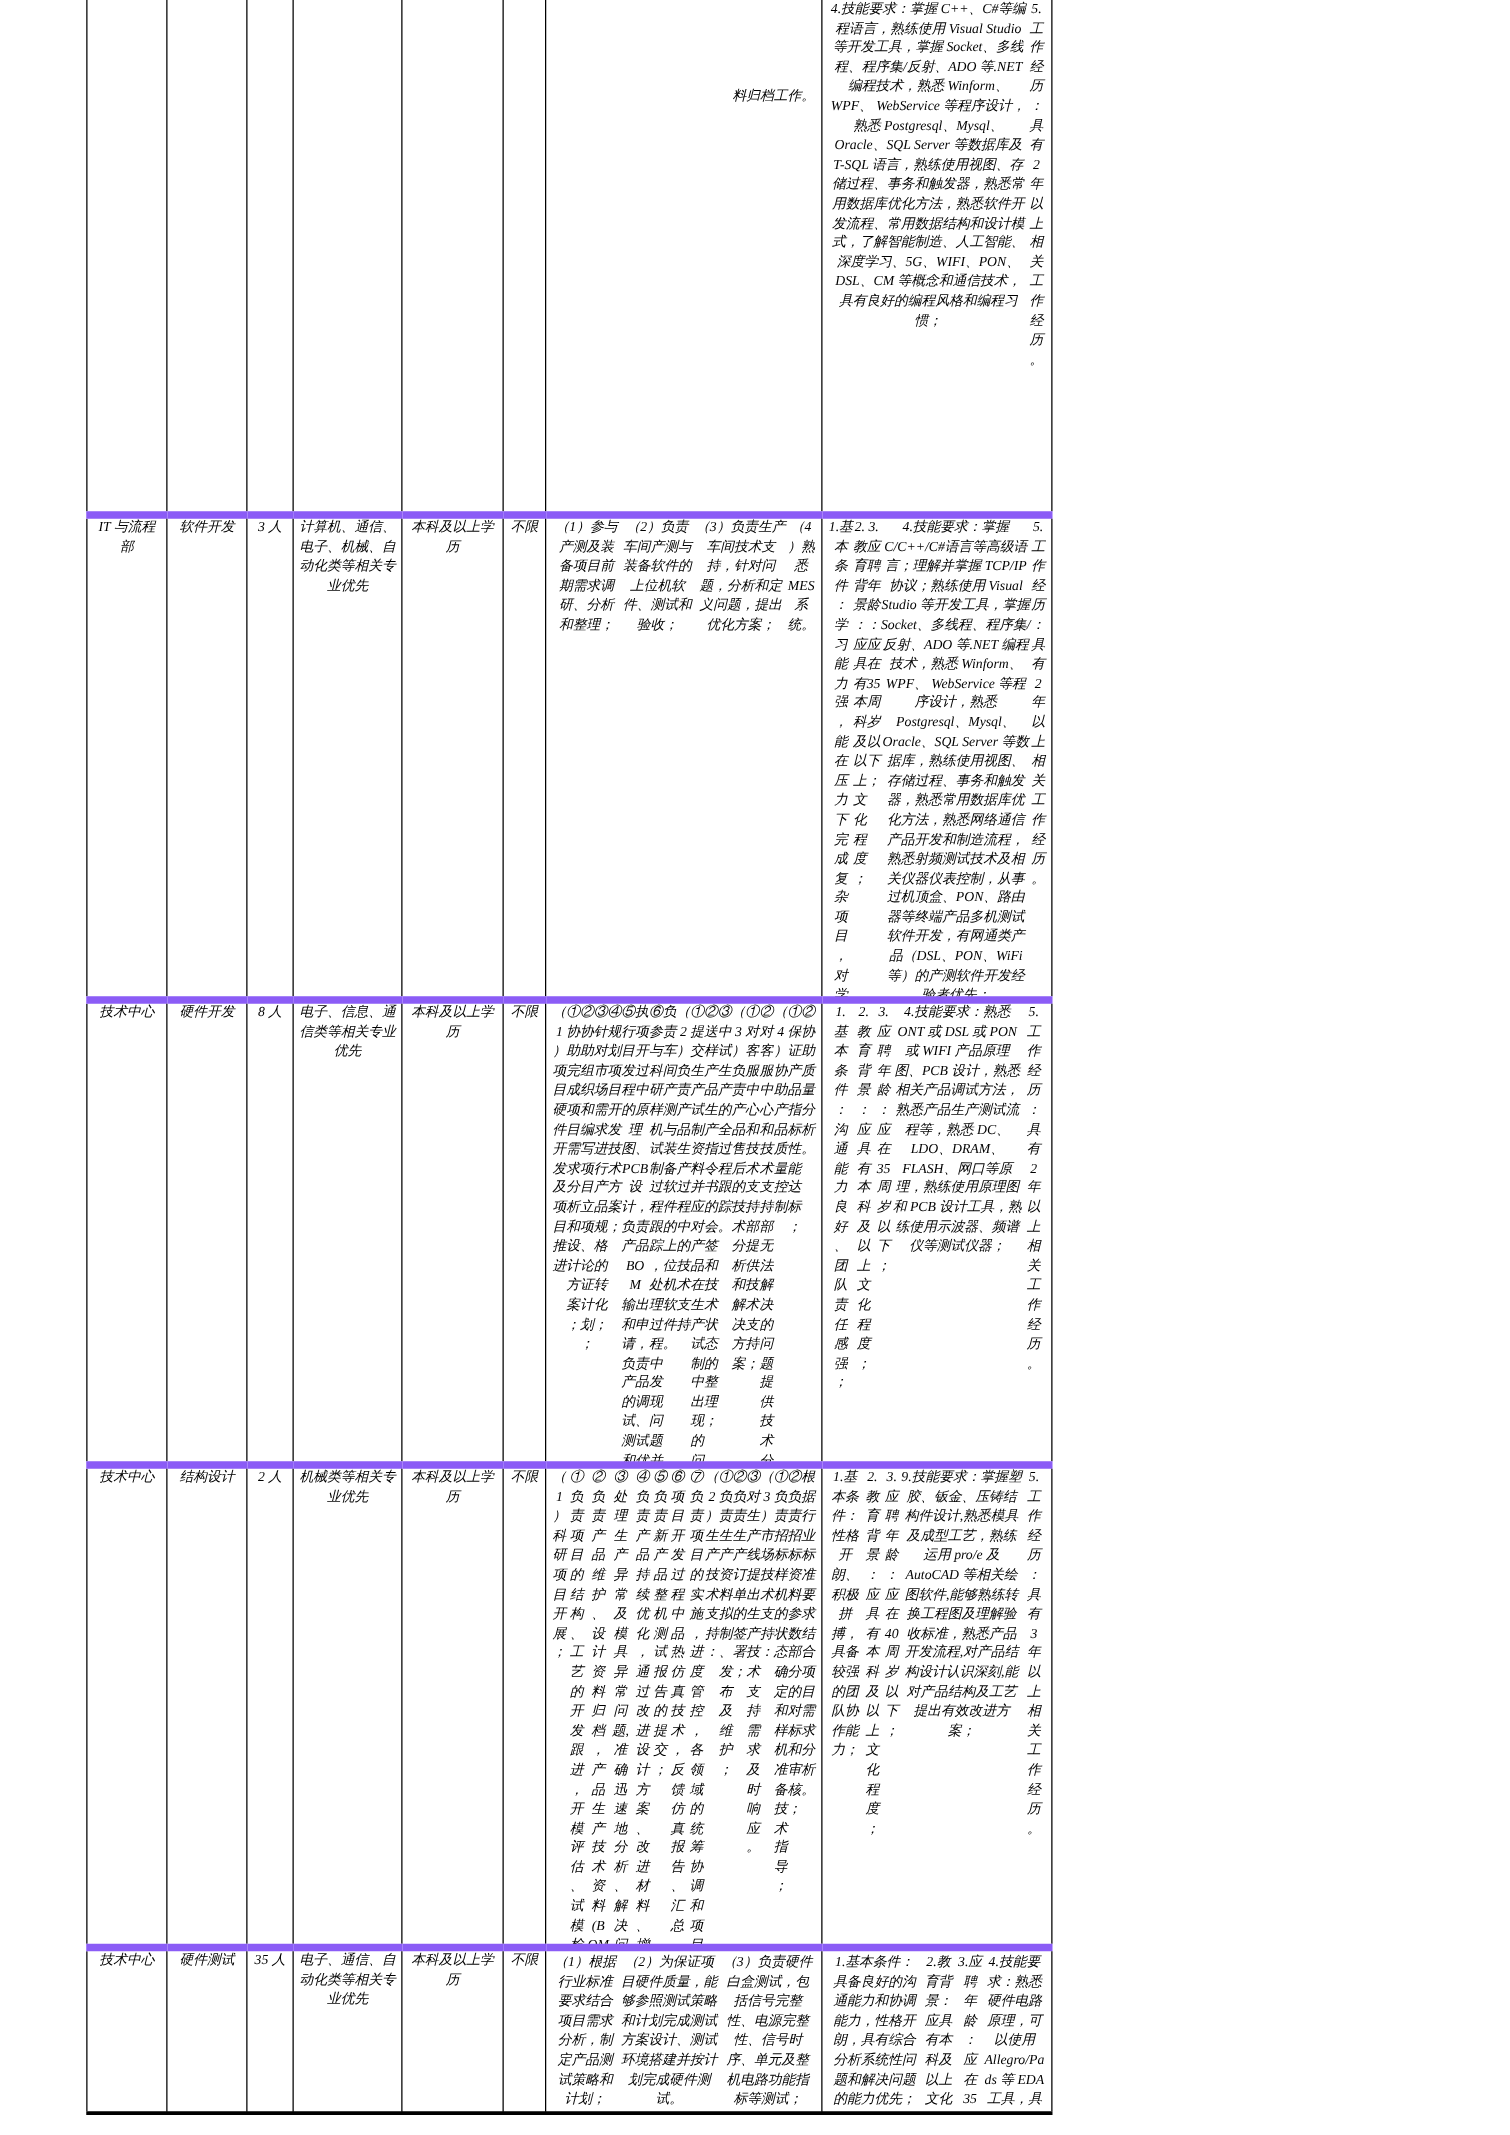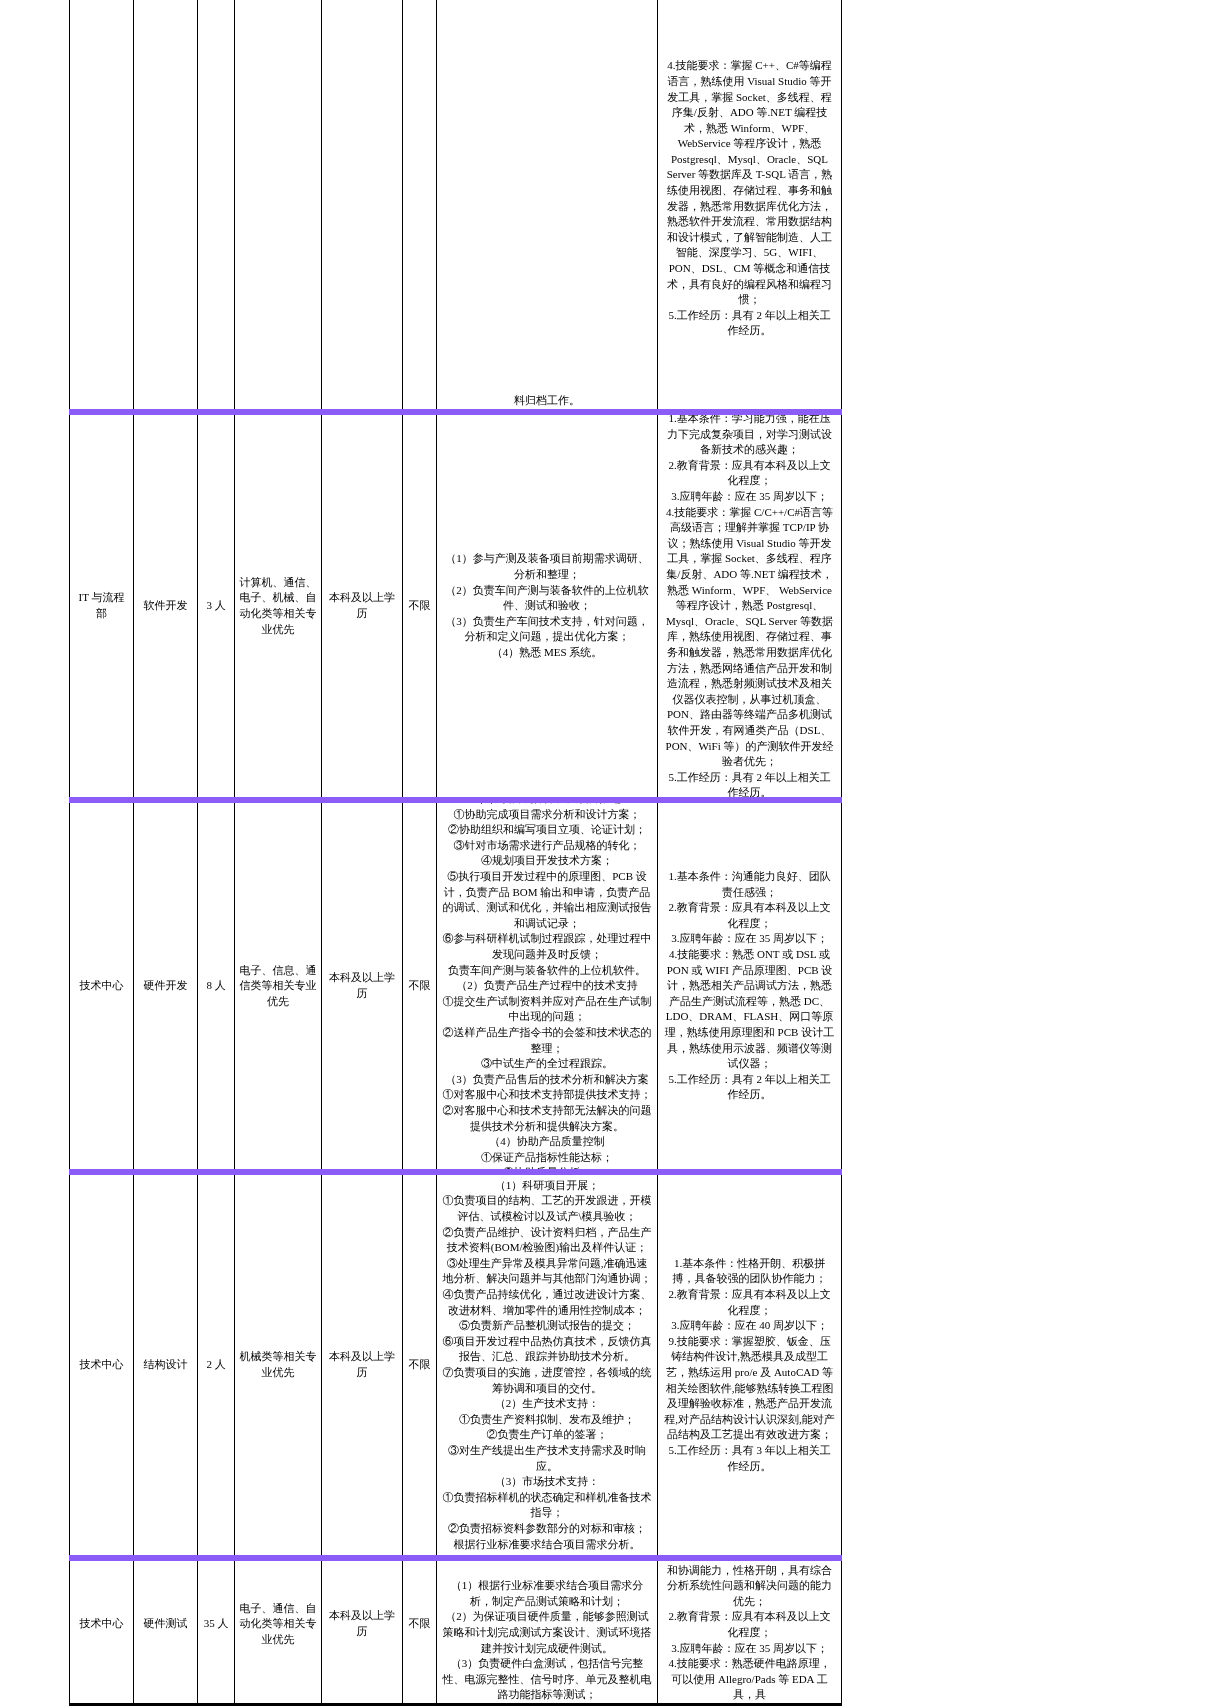--- a/index.html
+++ b/index.html
@@ -3,26 +3,26 @@
 <meta charset="utf-8">
 <style>
   html,body{margin:0;padding:0;background:#fff;}
   .page{position:relative;width:1208px;height:1708px;background:#ffffff;overflow:hidden;
         font-family:"Liberation Serif","DejaVu Serif",serif;color:#000;}
   table.job{position:absolute;left:69px;top:0;border-collapse:collapse;table-layout:fixed;
             width:773px;border-bottom:3px solid #000;}
   table.job td{border-left:1px solid #000;border-right:1px solid #000;border-top:6px solid #8b5cf6;
                padding:0;vertical-align:top;}
   table.job tr.r0 td{border-top:none;}
-  .cw{display:flex;flex-direction:column;justify-content:center;overflow:hidden;
-      font-size:11px;line-height:15.6px;text-align:center;padding:0 5px;word-break:break-word;}
+  .cw{display:flex;justify-content:center;overflow:hidden;
+      font-size:11px;line-height:15.6px;text-align:center;padding:0 5px;word-break:break-word;font-style:italic;}
   .cw p{margin:0;}
   .h0{height:339px}.h1{height:382px}.h2{height:366px}.h3{height:380px}.h4{height:126px}
   .va-top{justify-content:flex-end}.va-bot{justify-content:flex-end}
-  .pt70{padding-top:70px}.pb6{padding-bottom:6px}.pt2{padding-top:16px}
+  .pt70{padding-top:70px}.pb6{padding-bottom:6px}.pt2{padding-top:2px}
   .px2{padding-left:2px;padding-right:2px}
 </style>
 </head>
 <body>
 
 <div class="page">
   <table class="job">
     <colgroup>
       <col style="width:64px">
         <col style="width:64px">

